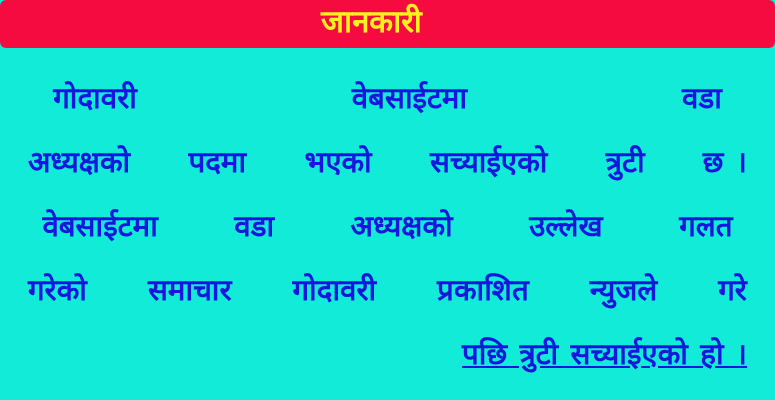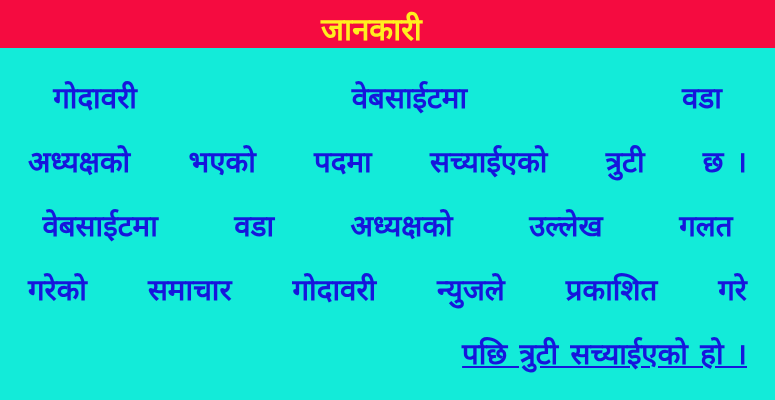--- a/index.html
+++ b/index.html
@@ -22,25 +22,26 @@
     display: flex;
     flex-direction: column;
     box-sizing: border-box;
   }
   
   .header-bar {
     width: 100%;
     height: 48px;
     background: #F50B40;
     display: flex;
-    align-items: flex-end;
+    align-items: flex-start;
     justify-content: center;
     flex: 0 0 48px;
     position: relative;
     overflow: hidden;
+    border-radius: 6px;
   }
   .header-title {
     color: #FFF01F;
     font-size: 31px;
     font-weight: bold;
     line-height: 40px;
     letter-spacing: 0px;
     white-space: nowrap;
     transform: translateX(-16px) translateY(1px);
     font-family: "DejaVu Sans", "Liberation Sans", sans-serif;
@@ -112,22 +113,22 @@
         <span class="line-just narrow">
           <span class="word">गोदावरी</span>
           <span class="word">वेबसाईटमा</span>
           <span class="word">वडा</span>
         </span>
       </div>
 
       <div class="para-line">
         <span class="line-just">
           <span class="word">अध्यक्षको</span>
+          <span class="word">पदमा</span>
           <span class="word">भएको</span>
-          <span class="word">पदमा</span>
           <span class="word">सच्याईएको</span>
           <span class="word">त्रुटी</span>
           <span class="word">छ ।</span>
         </span>
       </div>
 
       <div class="para-line">
         <span class="line-just narrow2">
           <span class="word">वेबसाईटमा</span>
           <span class="word">वडा</span>
@@ -135,22 +136,22 @@
           <span class="word">उल्लेख</span>
           <span class="word">गलत</span>
         </span>
       </div>
 
       <div class="para-line">
         <span class="line-just">
           <span class="word">गरेको</span>
           <span class="word">समाचार</span>
           <span class="word">गोदावरी</span>
+          <span class="word">प्रकाशित</span>
           <span class="word">न्युजले</span>
-          <span class="word">प्रकाशित</span>
           <span class="word">गरे</span>
         </span>
       </div>
 
       <div class="para-line">
         <span class="line-center">
           <span class="word">पछि त्रुटी सच्याईएको हो ।</span>
         </span>
       </div>
 

